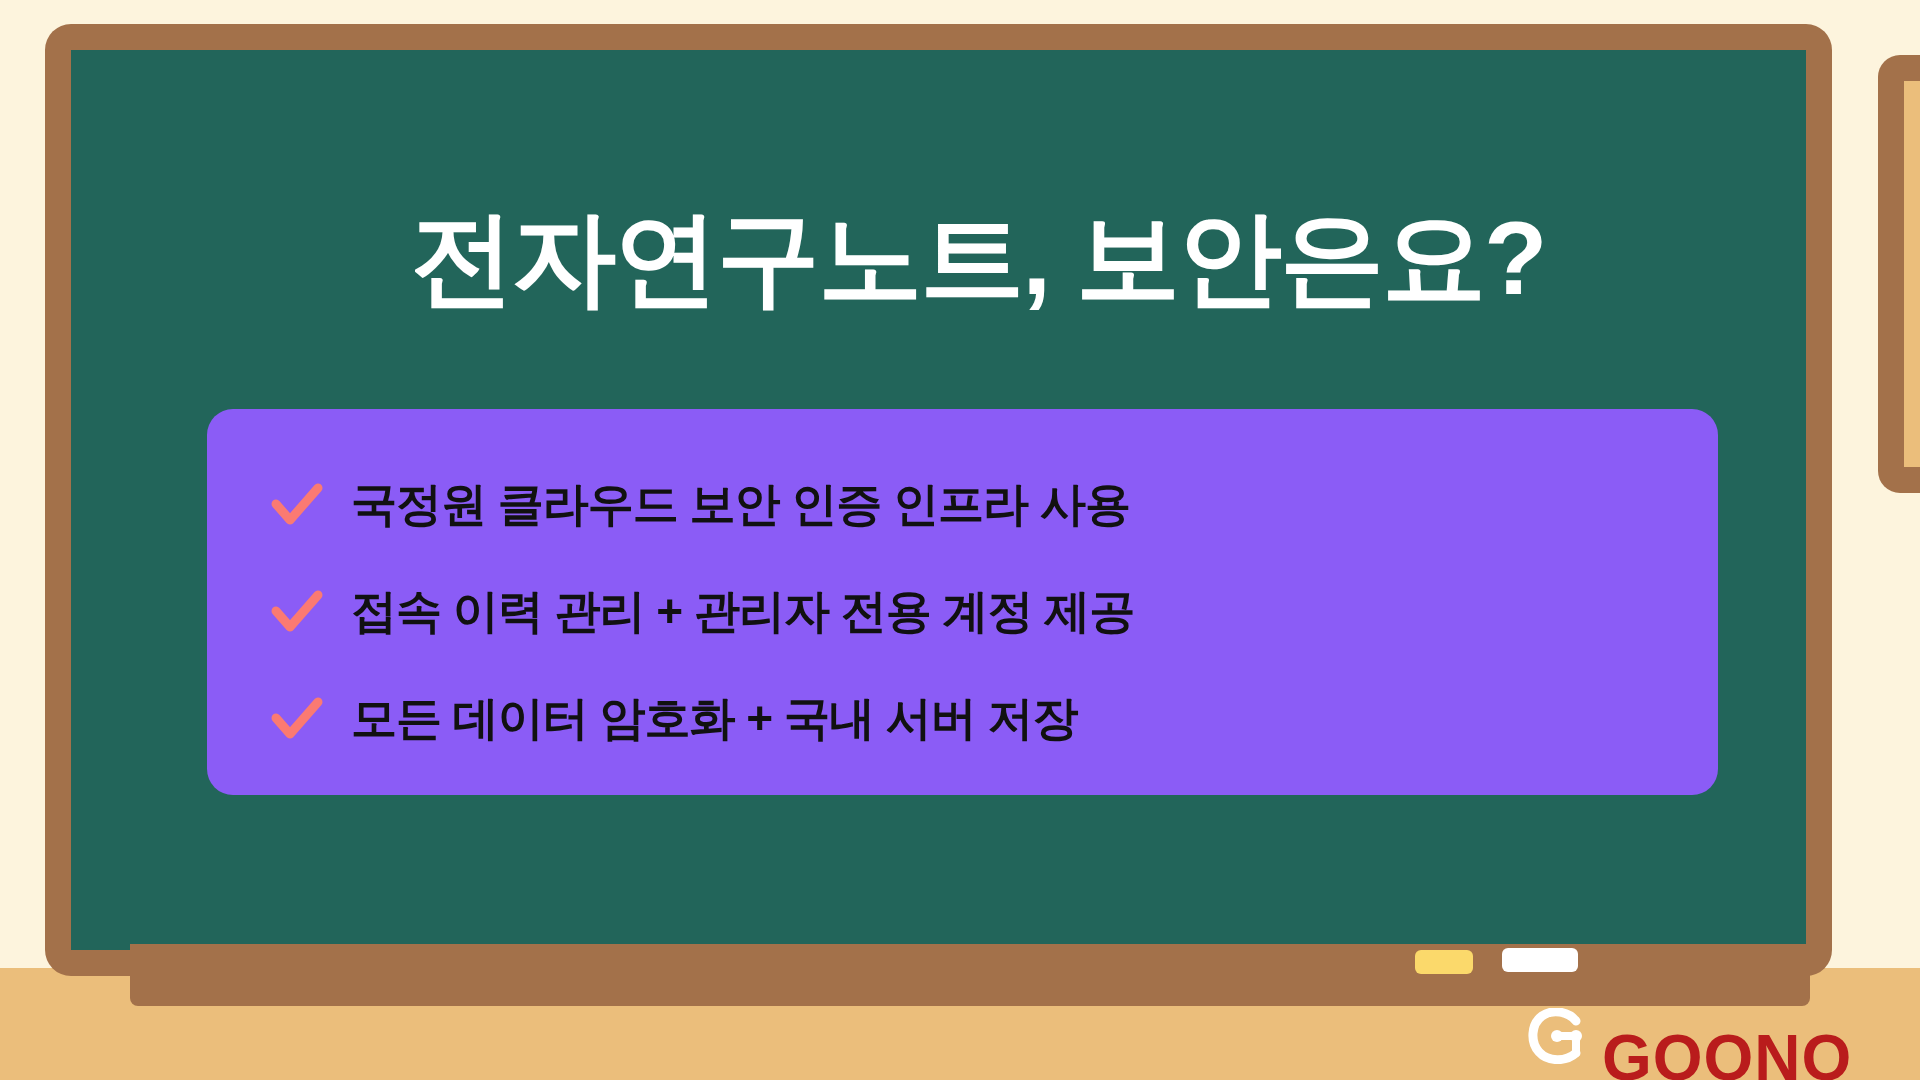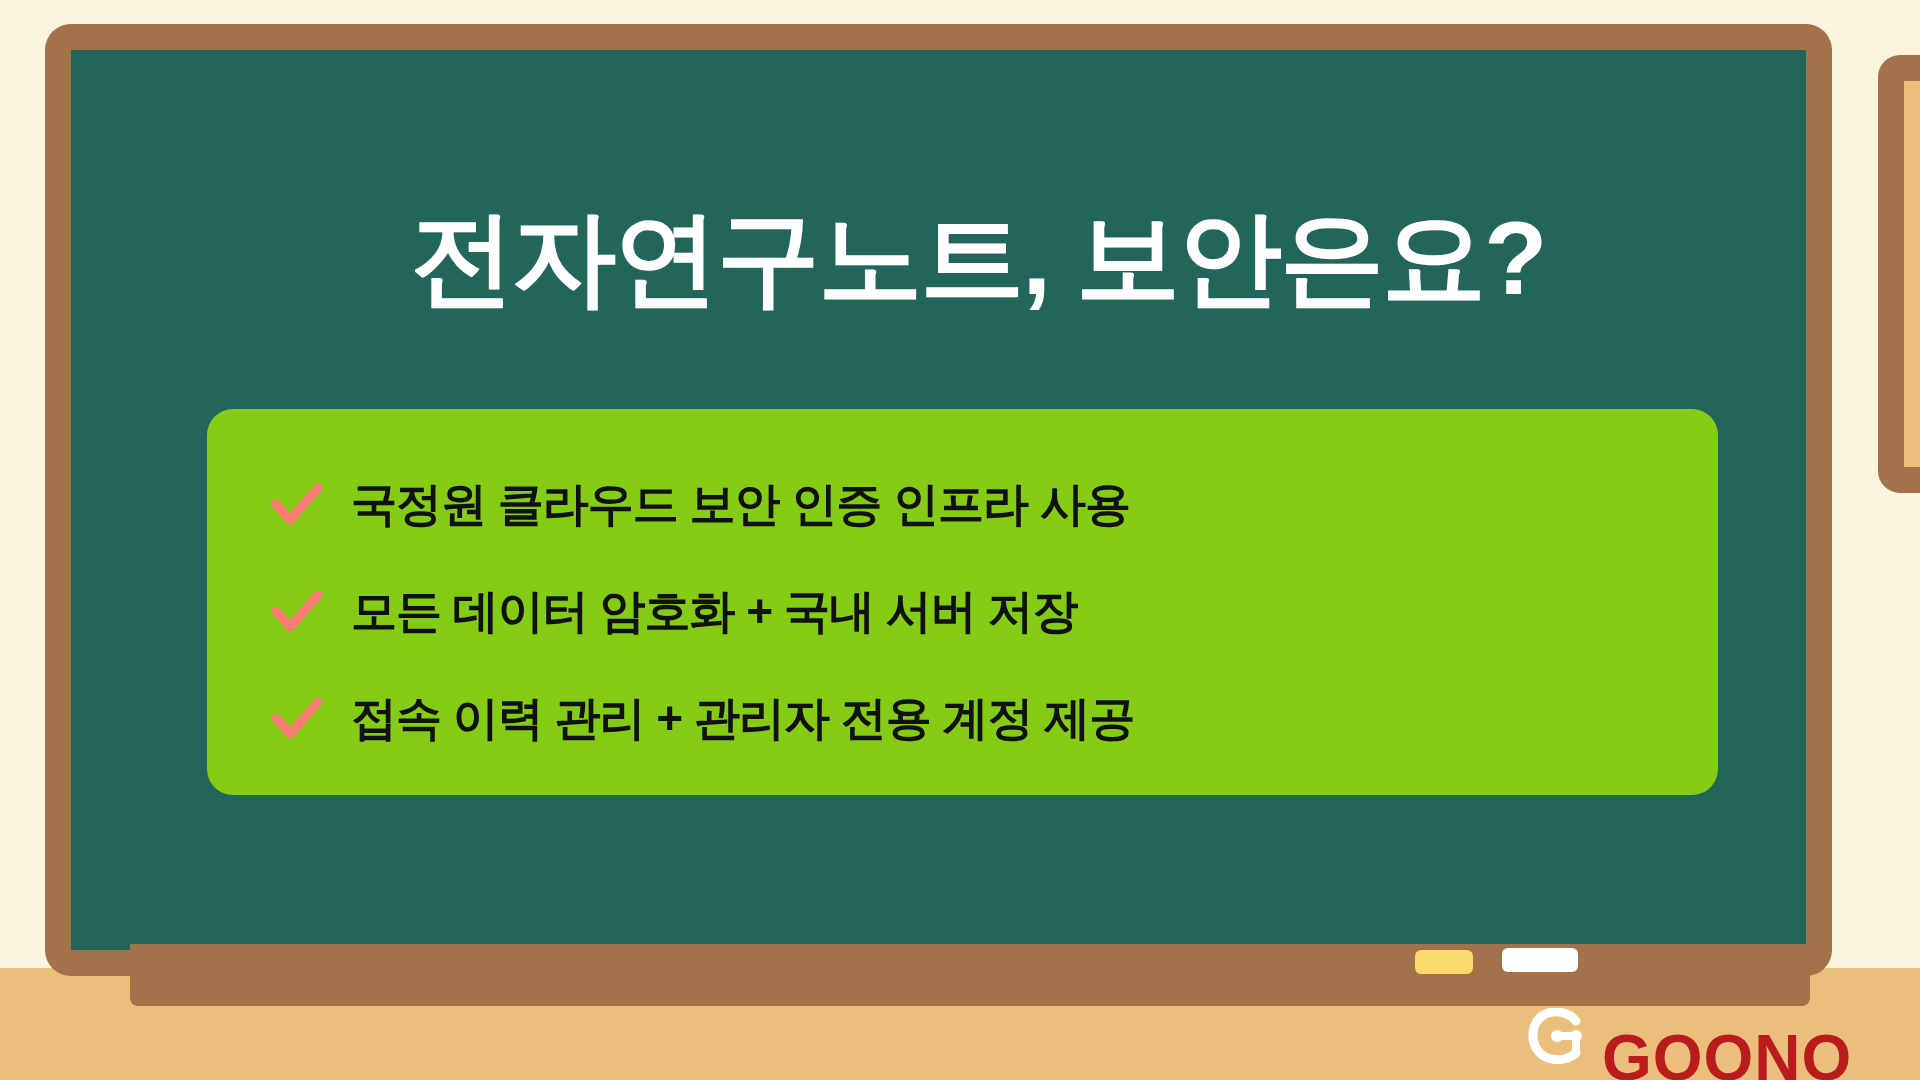--- a/index.html
+++ b/index.html
@@ -120,21 +120,21 @@
     padding-left: 36px;
   }
 
   
   .content-card {
     position: absolute;
     left: 207px;
     top: 409px;
     width: 1511px;
     height: 386px;
-    background: #84cc16;
+    background: #8b5cf6;
     border-radius: 26px;
     box-sizing: border-box;
     padding: 42px 0 0 62px;
   }
 
   .bullet-list {
     list-style: none;
     margin: 0;
     padding: 0;
   }
@@ -201,28 +201,28 @@
         <svg class="check-icon" viewBox="0 0 56 56" aria-hidden="true">
           <path d="M7 27 L21 43 L49 11" fill="none" stroke="#FB7A72" stroke-width="9" stroke-linecap="round" stroke-linejoin="round"></path>
         </svg>
         <span class="bullet-text">국정원 클라우드 보안 인증 인프라 사용</span>
       </li>
 
       <li class="bullet-item">
         <svg class="check-icon" viewBox="0 0 56 56" aria-hidden="true">
           <path d="M7 27 L21 43 L49 11" fill="none" stroke="#FB7A72" stroke-width="9" stroke-linecap="round" stroke-linejoin="round"></path>
         </svg>
-        <span class="bullet-text">모든 데이터 암호화 + 국내 서버 저장</span>
+        <span class="bullet-text">접속 이력 관리 + 관리자 전용 계정 제공</span>
       </li>
 
       <li class="bullet-item">
         <svg class="check-icon" viewBox="0 0 56 56" aria-hidden="true">
           <path d="M7 27 L21 43 L49 11" fill="none" stroke="#FB7A72" stroke-width="9" stroke-linecap="round" stroke-linejoin="round"></path>
         </svg>
-        <span class="bullet-text">접속 이력 관리 + 관리자 전용 계정 제공</span>
+        <span class="bullet-text">모든 데이터 암호화 + 국내 서버 저장</span>
       </li>
 
     </ul>
   </div>
 
   <div class="chalk-ledge"></div>
   <div class="chalk yellow"></div>
   <div class="chalk white"></div>
 
   <div class="brand-logo">

